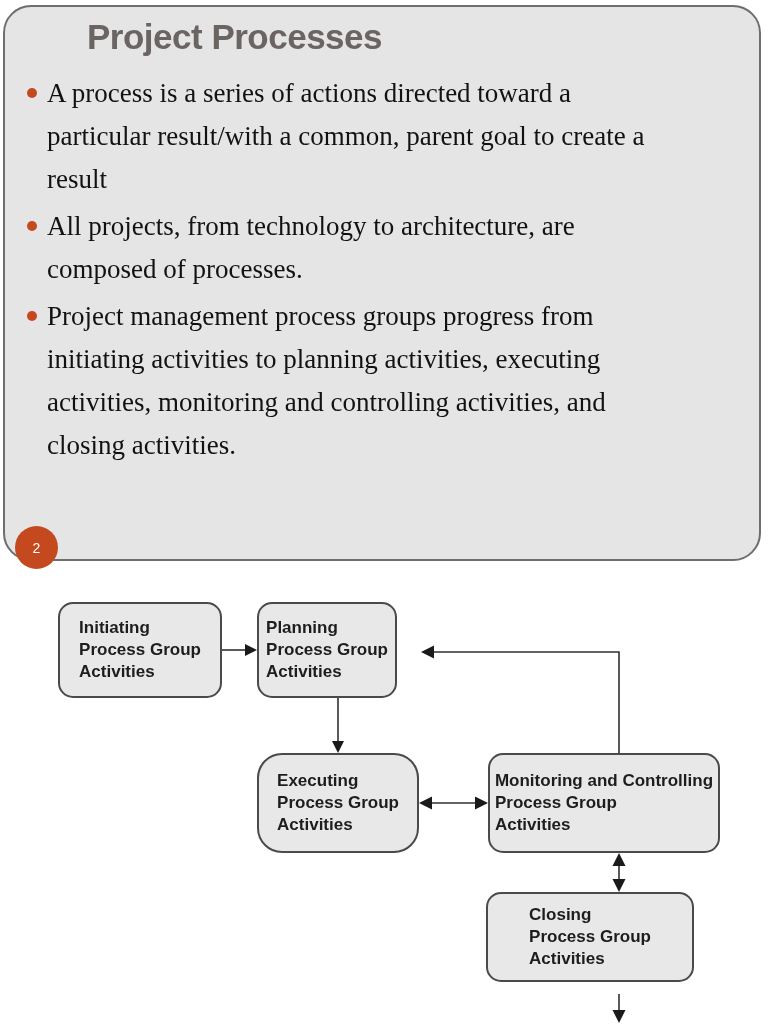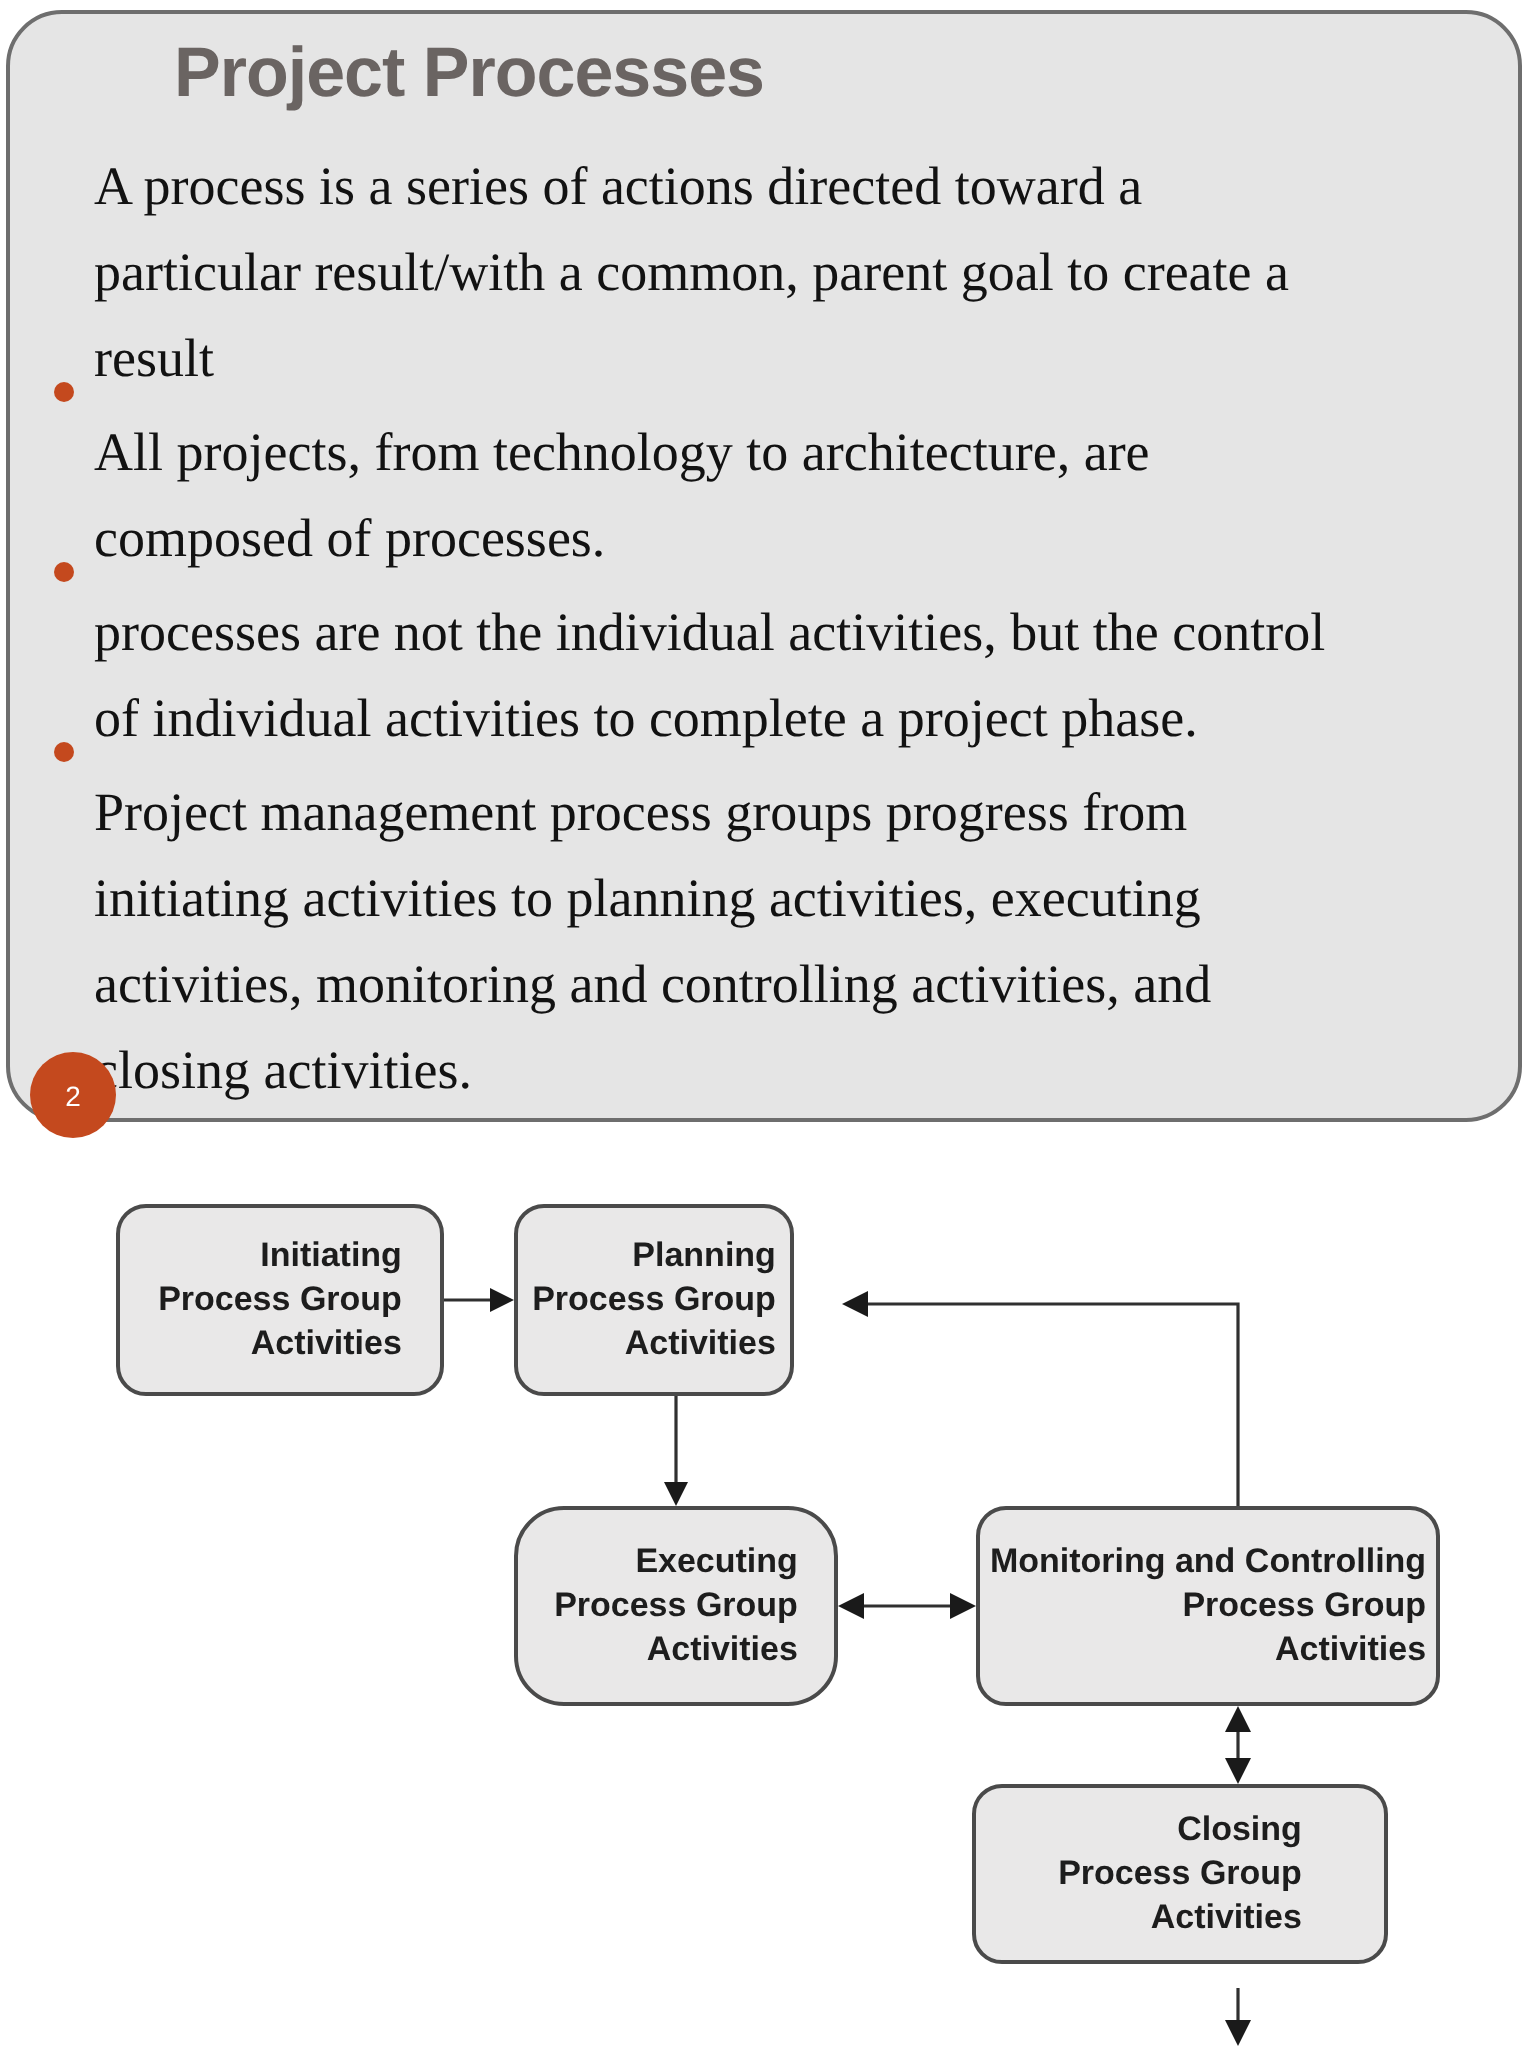--- a/index.html
+++ b/index.html
@@ -11,41 +11,41 @@
   .slide-panel{
     position:absolute;left:3px;top:5px;width:758px;height:556px;
     background:#e5e5e5;border:2px solid #6e6e6e;border-radius:28px;
     box-sizing:border-box;padding:4px 20px 0 20px;
   }
   .slide-title{
     margin:4px 0 0 62px;font-size:35px;line-height:44px;font-weight:bold;
     color:#6a6462;letter-spacing:-0.5px;font-family:"Liberation Sans",sans-serif;
   }
   .bullet-list{margin-top:13px;}
-  .bullet-item{display:flex;align-items:flex-end;margin-bottom:4px;}
+  .bullet-item{display:flex;align-items:flex-start;margin-bottom:4px;}
   .bullet-dot{
     flex:0 0 auto;width:10px;height:10px;border-radius:50%;
     background:#c4491e;margin:16px 10px 0 2px;
   }
   .bullet-text{
     font-family:"Liberation Serif",serif;font-size:27px;line-height:43px;
     color:#121212;white-space:pre-line;
   }
   .page-badge{
     position:absolute;left:15px;top:526px;width:43px;height:43px;border-radius:50%;
     background:#c4491e;color:#ffffff;display:flex;align-items:center;justify-content:center;
     font-size:14px;font-family:"Liberation Sans",sans-serif;z-index:5;
   }
   
   .flow-area{position:absolute;left:0;top:0;width:768px;height:1024px;}
   .flow-svg{position:absolute;left:0;top:0;pointer-events:none;}
   .flow-box{
     position:absolute;box-sizing:border-box;background:#e9e8e8;
     border:2px solid #4a4a4a;border-radius:15px;
-    display:flex;align-items:center;justify-content:center;text-align:right;
+    display:flex;align-items:center;justify-content:center;text-align:left;
     font-family:"Liberation Sans",sans-serif;font-size:17px;line-height:22px;
     font-weight:600;color:#1d1d1d;white-space:pre-line;z-index:2;
   }
   .box-initiating {left:58px; top:602px;width:164px;height:96px;}
   .box-planning   {left:257px;top:602px;width:140px;height:96px;}
   .box-executing  {left:257px;top:753px;width:162px;height:100px;border-radius:25px;}
   .box-monitoring {left:488px;top:753px;width:232px;height:100px;}
   .box-closing    {left:486px;top:892px;width:208px;height:90px;}
 </style>
 </head>
@@ -59,25 +59,20 @@
       <div class="bullet-item">
         <span class="bullet-dot"></span>
         <span class="bullet-text">A process is a series of actions directed toward a
 particular result/with a common, parent goal to create a
 result</span>
       </div>
       <div class="bullet-item">
         <span class="bullet-dot"></span>
         <span class="bullet-text">All projects, from technology to architecture, are
 composed of processes.</span>
-      </div>
-      <div class="bullet-item">
-        <span class="bullet-dot"></span>
-        <span class="bullet-text">processes are not the individual activities, but the control
-of individual activities to complete a project phase.</span>
       </div>
       <div class="bullet-item">
         <span class="bullet-dot"></span>
         <span class="bullet-text">Project management process groups progress from
 initiating activities to planning activities, executing
 activities, monitoring and controlling activities, and
 closing activities.</span>
       </div>
     </div>
   </div>

